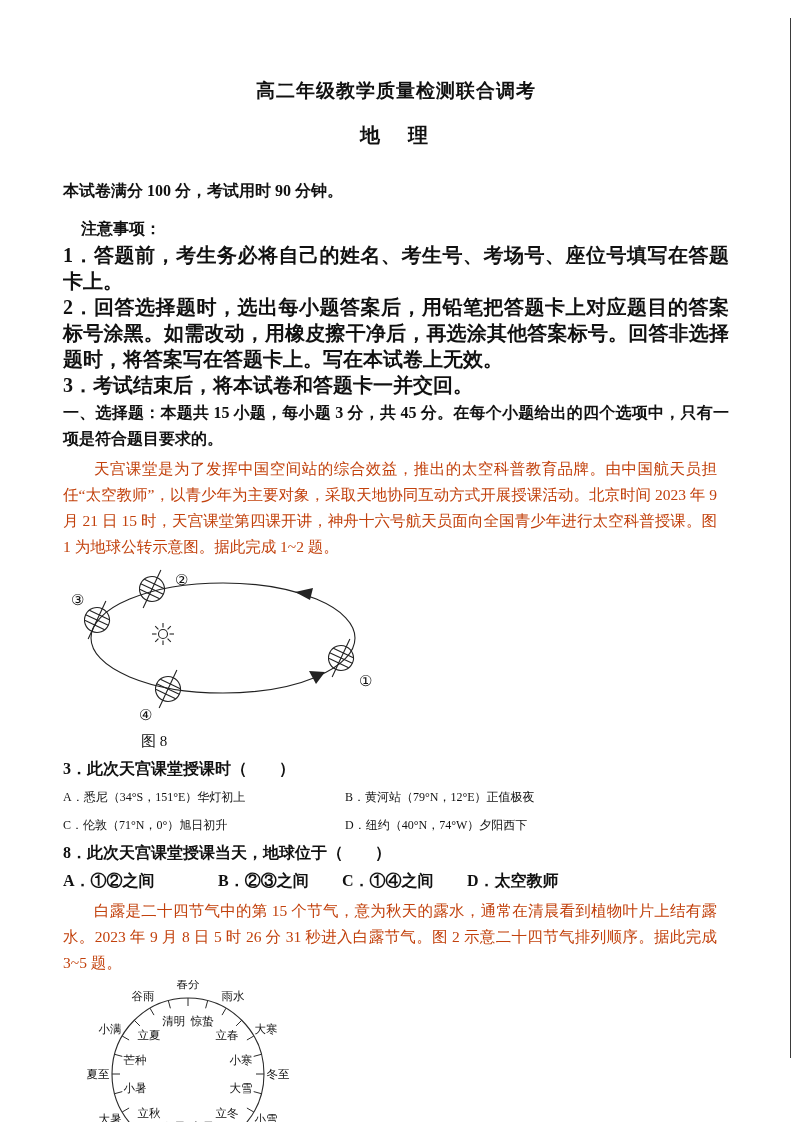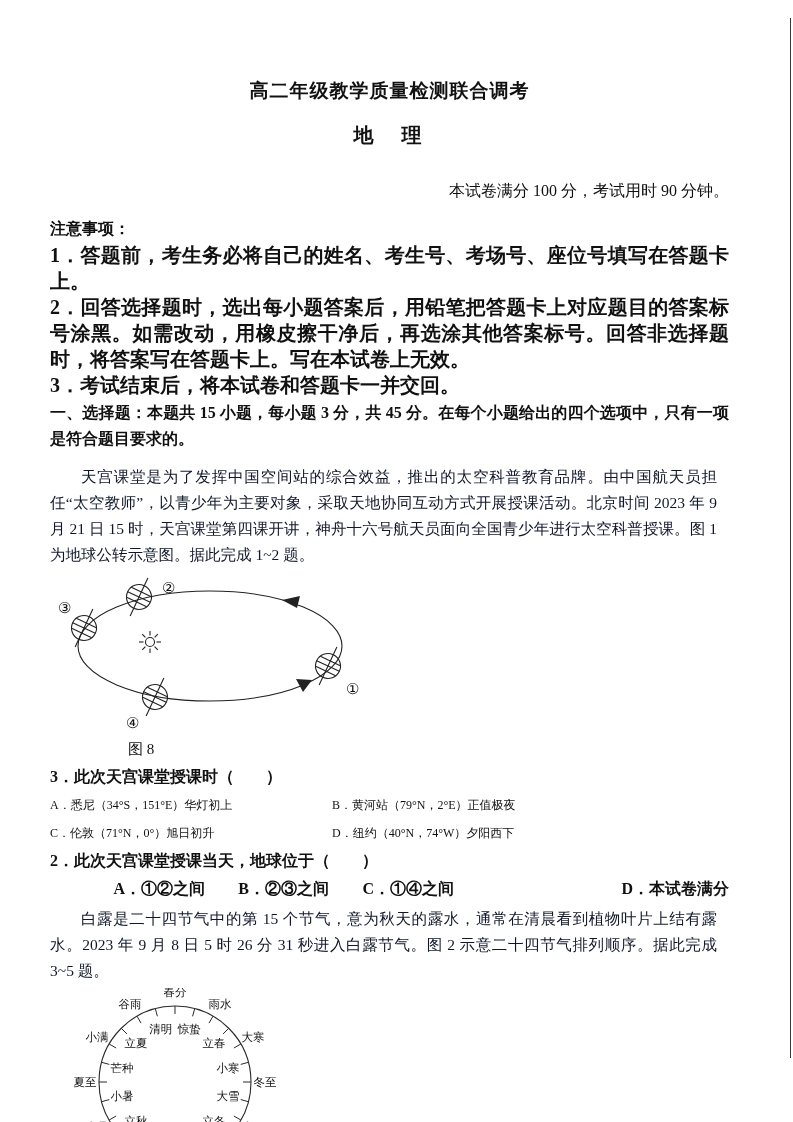--- a/index.html
+++ b/index.html
@@ -1,33 +1,33 @@
 <!DOCTYPE html>
 <html><head>
 <meta charset="utf-8">
 <style>
   html,body{margin:0;padding:0;}
   body{
     width:793px;height:1122px;background:#ffffff;color:#111;
     font-family:"Liberation Serif","DejaVu Serif",serif;
     position:relative;overflow:hidden;
   }
-  .page{position:absolute;inset:0;padding:78px 64px 0 50px;box-sizing:border-box;}
+  .page{position:absolute;inset:0;padding:78px 64px 0 63px;box-sizing:border-box;}
   .edge-line{position:absolute;right:2px;top:18px;width:1px;height:1040px;background:#3a3a3a;}
   .title{font-size:19px;font-weight:bold;text-align:center;margin:0 0 18px 0;letter-spacing:1px;}
   .subject{font-size:20px;font-weight:bold;text-align:center;margin:0 0 32px 0;letter-spacing:4px;}
-  .exam-info{font-size:16px;font-weight:normal;text-align:right;margin:0 0 14px 0;}
-  .notes-title{font-size:16px;font-weight:bold;line-height:26px;}
+  .exam-info{font-size:16px;font-weight:bold;text-align:left;margin:0 0 14px 0;}
+  .notes-title{font-size:16px;font-weight:bold;line-height:26px;margin-left:18px;}
   .note{font-size:20px;font-weight:bold;line-height:26px;margin:0;text-align:justify;}
-  .section-title{font-size:16px;font-weight:bold;line-height:26px;margin:2px 0 12px 0;text-align:justify;}
+  .section-title{font-size:16px;font-weight:bold;line-height:26px;margin:2px 0 4px 0;text-align:justify;}
   .passage{font-size:15.5px;font-weight:normal;line-height:26px;margin:3px 12px 0 0;
-           text-indent:2em;text-align:justify;color:#0f172a;}
+           text-indent:2em;text-align:justify;color:#c2410c;}
   .stem{font-size:16px;font-weight:bold;line-height:28px;margin:0;}
   .opt-grid2{display:grid;grid-template-columns:282px 1fr;font-size:12px;font-weight:normal;line-height:28px;}
-  .opt-grid4{display:grid;grid-template-columns:155px 124px 125px auto;font-size:16px;font-weight:bold;line-height:28px;text-align:right;}
+  .opt-grid4{display:grid;grid-template-columns:155px 124px 125px auto;font-size:16px;font-weight:bold;line-height:28px;}
   .figure1{margin:8px 0 0 0;}
   .fig-caption{font-size:15px;margin:0 0 4px 78px;font-weight:normal;}
   .figure2{margin:4px 0 0 0;}
   .ln{stroke:#222;stroke-width:1.1;fill:none;}
   svg text{font-family:"Liberation Serif","DejaVu Serif",serif;}
 </style>
 </head>
 <body>
 
 <div class="page">
@@ -84,31 +84,31 @@
       <text x="8" y="37" font-size="15" fill="#111">③</text>
       <text x="296" y="118" font-size="15" fill="#111">①</text>
       <text x="76" y="152" font-size="15" fill="#111">④</text>
     </svg>
     <div class="fig-caption">图 8</div>
   </div>
 
   <p class="stem">3．此次天宫课堂授课时（　　）</p>
   <div class="opt-grid2">
     <span>A．悉尼（34°S，151°E）华灯初上</span>
-    <span>B．黄河站（79°N，2°E）正值极夜</span>
+    <span>B．黄河站（79°N，12°E）正值极夜</span>
     <span>C．伦敦（71°N，0°）旭日初升</span>
     <span>D．纽约（40°N，74°W）夕阳西下</span>
   </div>
 
-  <p class="stem">2．此次天宫课堂授课当天，地球位于（　　）</p>
+  <p class="stem">8．此次天宫课堂授课当天，地球位于（　　）</p>
   <div class="opt-grid4">
     <span>A．①②之间</span>
     <span>B．②③之间</span>
     <span>C．①④之间</span>
-    <span>D．本试卷满分</span>
+    <span>D．太空教师</span>
   </div>
 
   <p class="passage">白露是二十四节气中的第 15 个节气，意为秋天的露水，通常在清晨看到植物叶片上结有露水。2023 年 9 月 8 日 5 时 26 分 31 秒进入白露节气。图 2 示意二十四节气排列顺序。据此完成 3~5 题。</p>
 
   <div class="figure2">
     <svg id="fig2-svg" width="320" height="200" viewBox="0 0 320 200">
         <circle cx="125" cy="94" r="76" fill="none" stroke="#2b2b2b" stroke-width="1.1"></circle>
         <line x1="125.0" y1="26.0" x2="125.0" y2="18.0" stroke="#2b2b2b" stroke-width="1"></line>
         <text x="125.0" y="8.0" text-anchor="middle" font-size="11.5" fill="#111">春分</text>
         <line x1="107.4" y1="28.3" x2="105.3" y2="20.6" stroke="#2b2b2b" stroke-width="1"></line>

